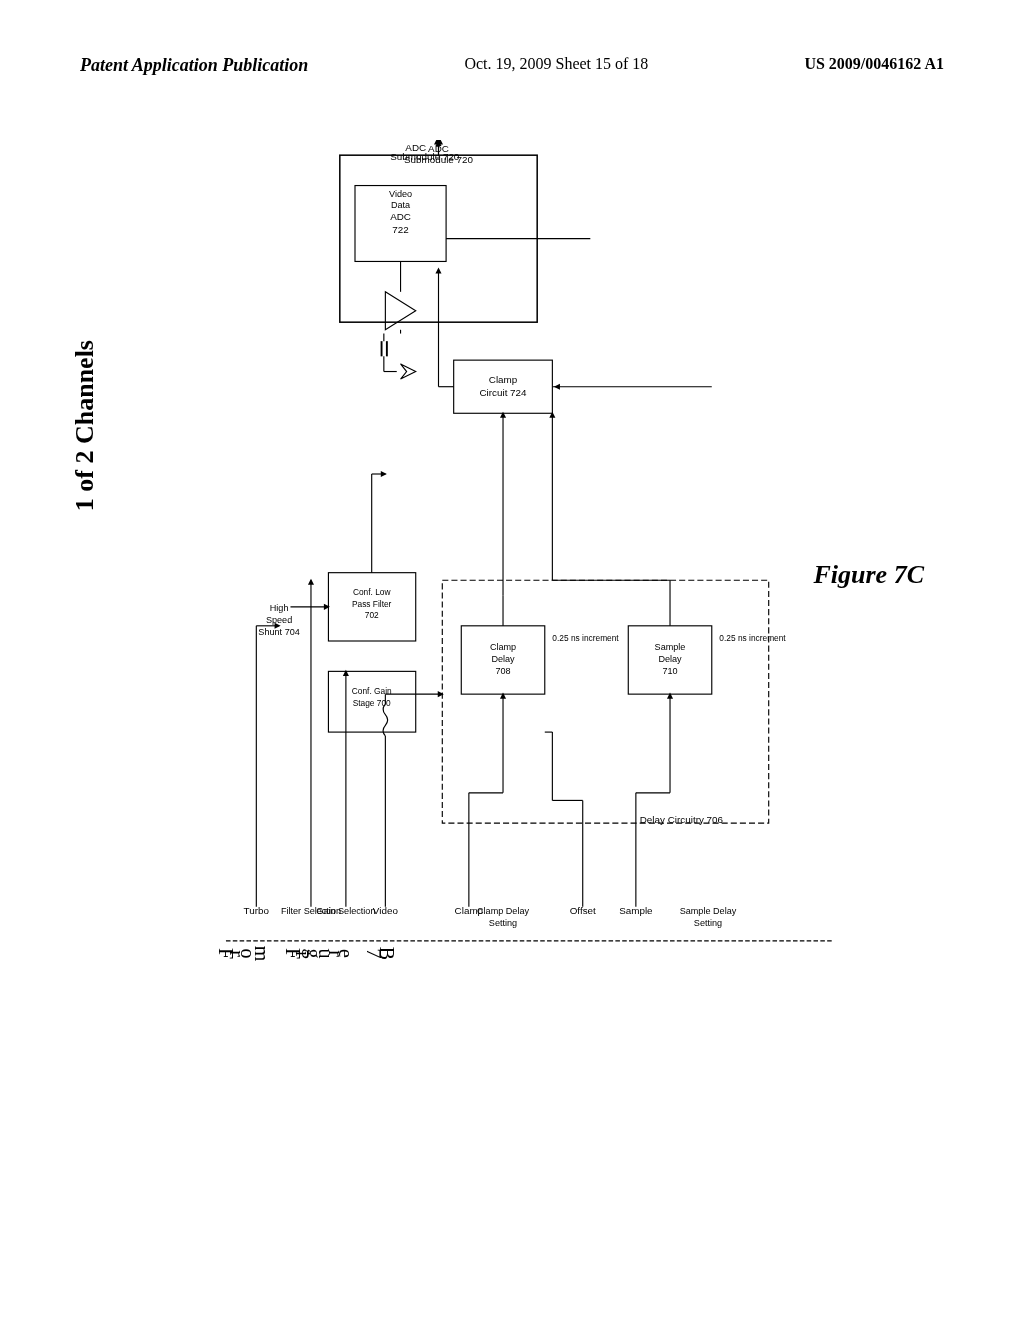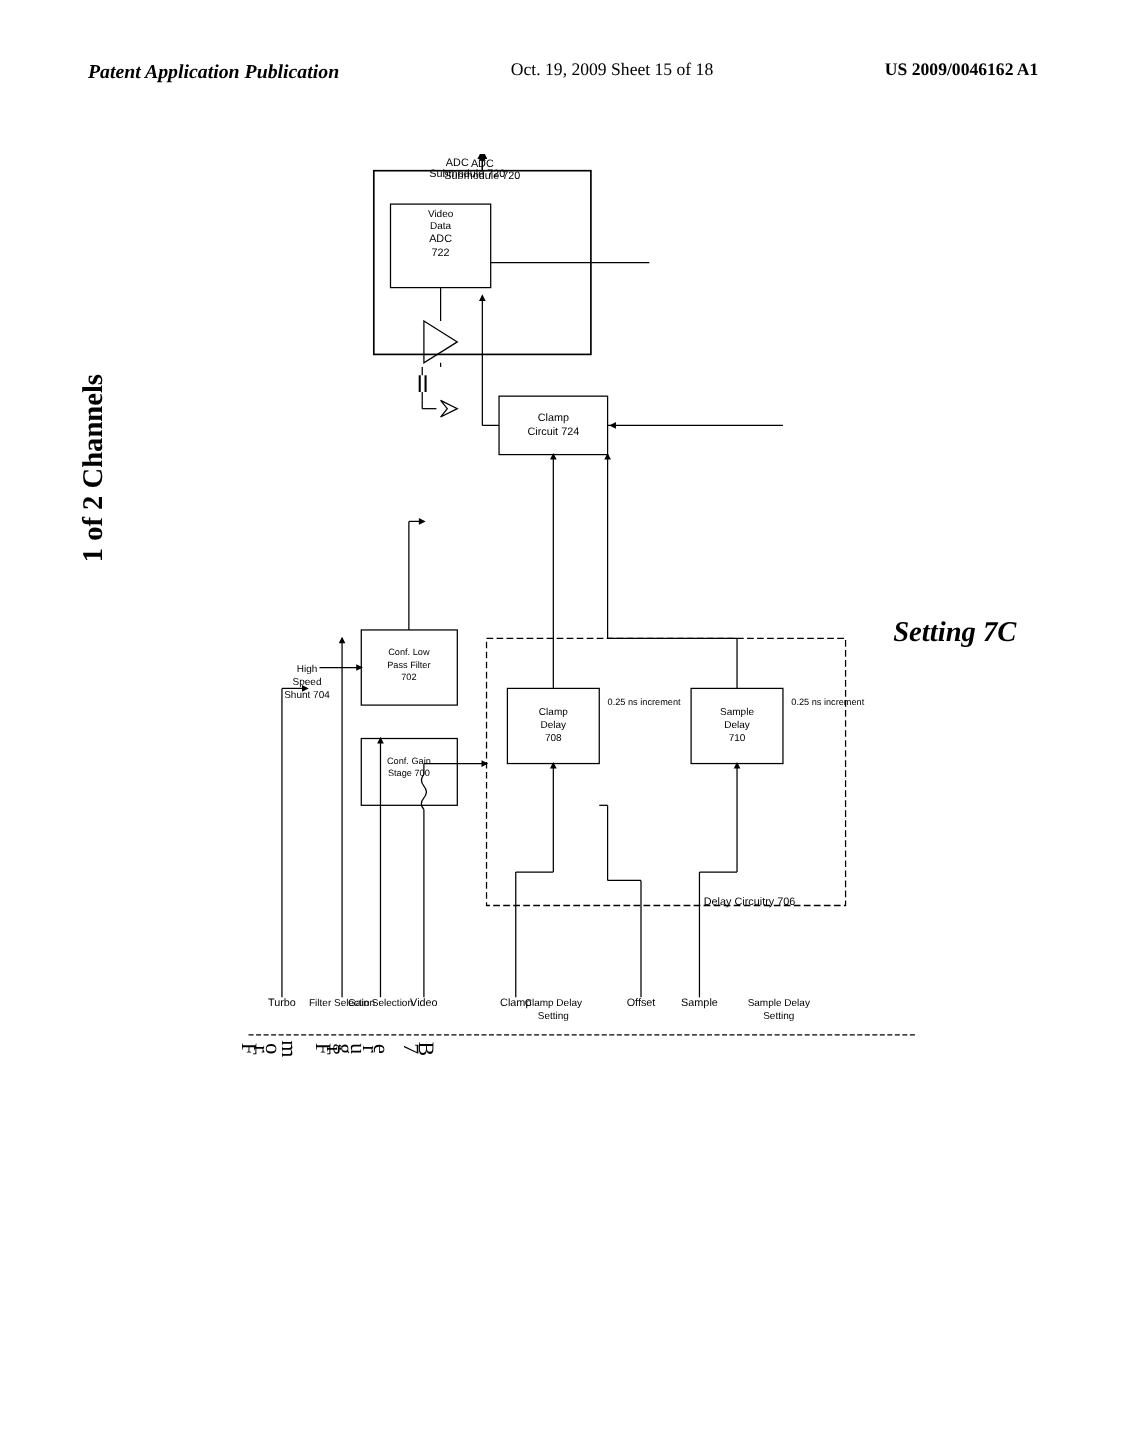--- a/index.html
+++ b/index.html
@@ -70,21 +70,21 @@
   <div class="header">
     <div class="header-left">Patent Application Publication</div>
     <div class="header-center">Oct. 19, 2009    Sheet 15 of 18</div>
     <div class="header-right">US 2009/0046162 A1</div>
   </div>
 
   <div class="diagram-area">
 
     <div style="position:absolute; left:10px; top:200px; writing-mode:vertical-rl; transform:rotate(180deg); font-size:26px; font-weight:bold; font-style:normal; white-space:nowrap;">1 of 2 Channels</div>
 
-    <div style="position:absolute; right:60px; top:420px; font-size:26px; font-weight:bold; font-style:italic;">Setting 7C</div>
+    <div style="position:absolute; right:60px; top:420px; font-size:26px; font-weight:bold; font-style:italic;">Figure 7C</div>
 
     <svg class="circuit-svg" viewBox="0 0 900 1100">
 
       <rect x="210" y="20" width="260" height="220" fill="none" stroke="#000" stroke-width="2"></rect>
       <text x="310" y="14" font-family="Arial" font-size="13" text-anchor="middle" font-weight="normal">ADC</text>
       <text x="322" y="27" font-family="Arial" font-size="13" text-anchor="middle">Submodule 720</text>
 
       <line x1="470" y1="130" x2="540" y2="130" stroke="#000" stroke-width="1.5"></line>
 
       <text x="345" y="15" font-family="Arial" font-size="12" text-anchor="middle"></text>

